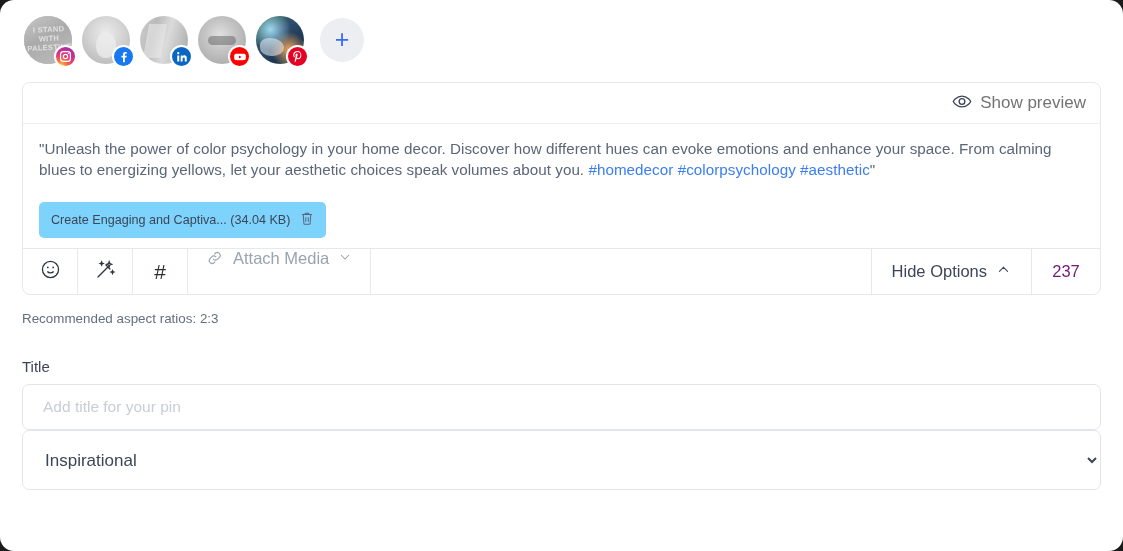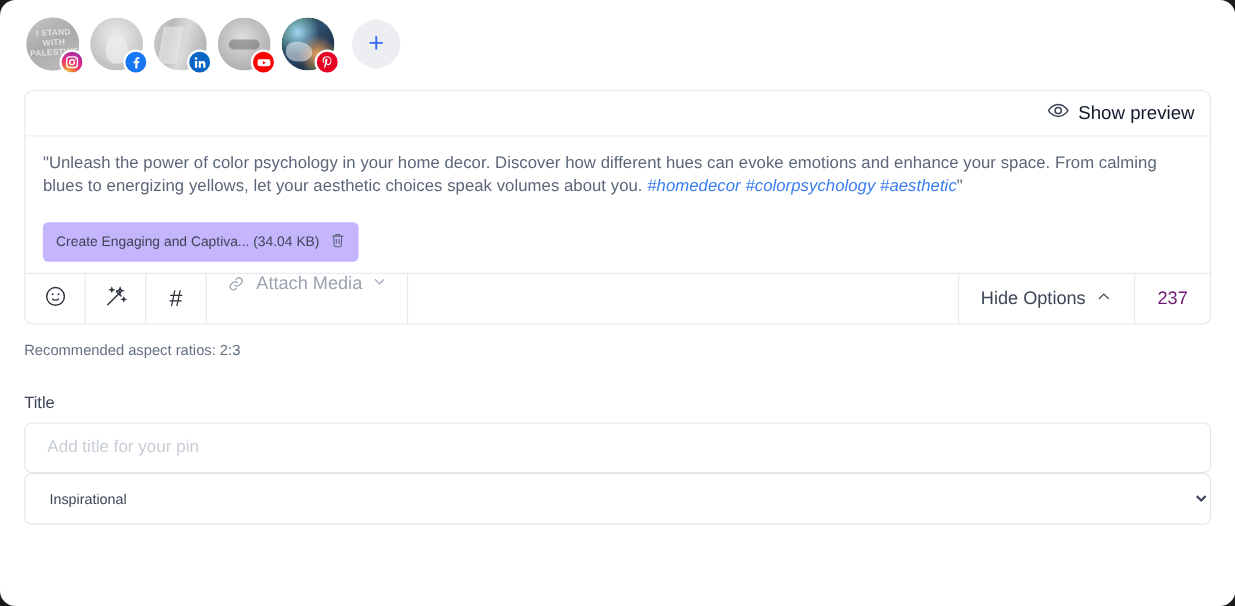--- a/index.html
+++ b/index.html
@@ -137,45 +137,45 @@
   .preview-row {
     height: 40px;
     display: flex;
     align-items: center;
     justify-content: flex-end;
     padding-right: 14px;
     border-bottom: 1px solid #eceef1;
   }
   .preview-btn {
     display: flex;
-    align-items: flex-start;
+    align-items: center;
     gap: 8px;
     font-size: 17px;
-    color: #0f172a;
+    color: #737373;
     cursor: pointer;
   }
   .eye-icon { display:block; margin-bottom:-2px; }
 
   .editor-body {
     padding: 14px 16px 10px 16px;
   }
   .post-text {
     font-size: 15.2px;
     line-height: 21px;
     color: #5b6679;
     letter-spacing: .05px;
   }
-  .post-text .tag { color: #3b7ef0; font-style: italic; }
+  .post-text .tag { color: #3b7ef0; }
 
   .attachments { margin-top: 22px; }
   .chip {
     display: inline-flex;
     align-items: center;
     gap: 10px;
-    background: #c4b5fd;
+    background: #7dd3fc;
     border-radius: 5px;
     padding: 9px 12px;
     font-size: 12.6px;
     color: #3c4657;
     max-width: 290px;
     cursor: default;
   }
   .chip .chip-label { white-space: nowrap; }
   .chip .trash { cursor: pointer; display:block; }
 
@@ -249,25 +249,25 @@
     font-size: 15.5px;
     font-family: "Liberation Sans", sans-serif;
     color: #b91c1c;
     background: #fff;
     outline: none;
   }
   .text-input::placeholder { color: #c8cdd6; }
   .select-input {
     width: 100%;
     box-sizing: border-box;
-    height: 47px;
+    height: 60px;
     border: 1px solid #e2e5ea;
     border-radius: 7px;
     padding: 0 18px;
-    font-size: 13px;
+    font-size: 17px;
     font-family: "Liberation Sans", sans-serif;
     color: #3c4657;
     background: #fff;
     outline: none;
   }
 </style>
 </head>
 <body>
 
 <div class="page">

